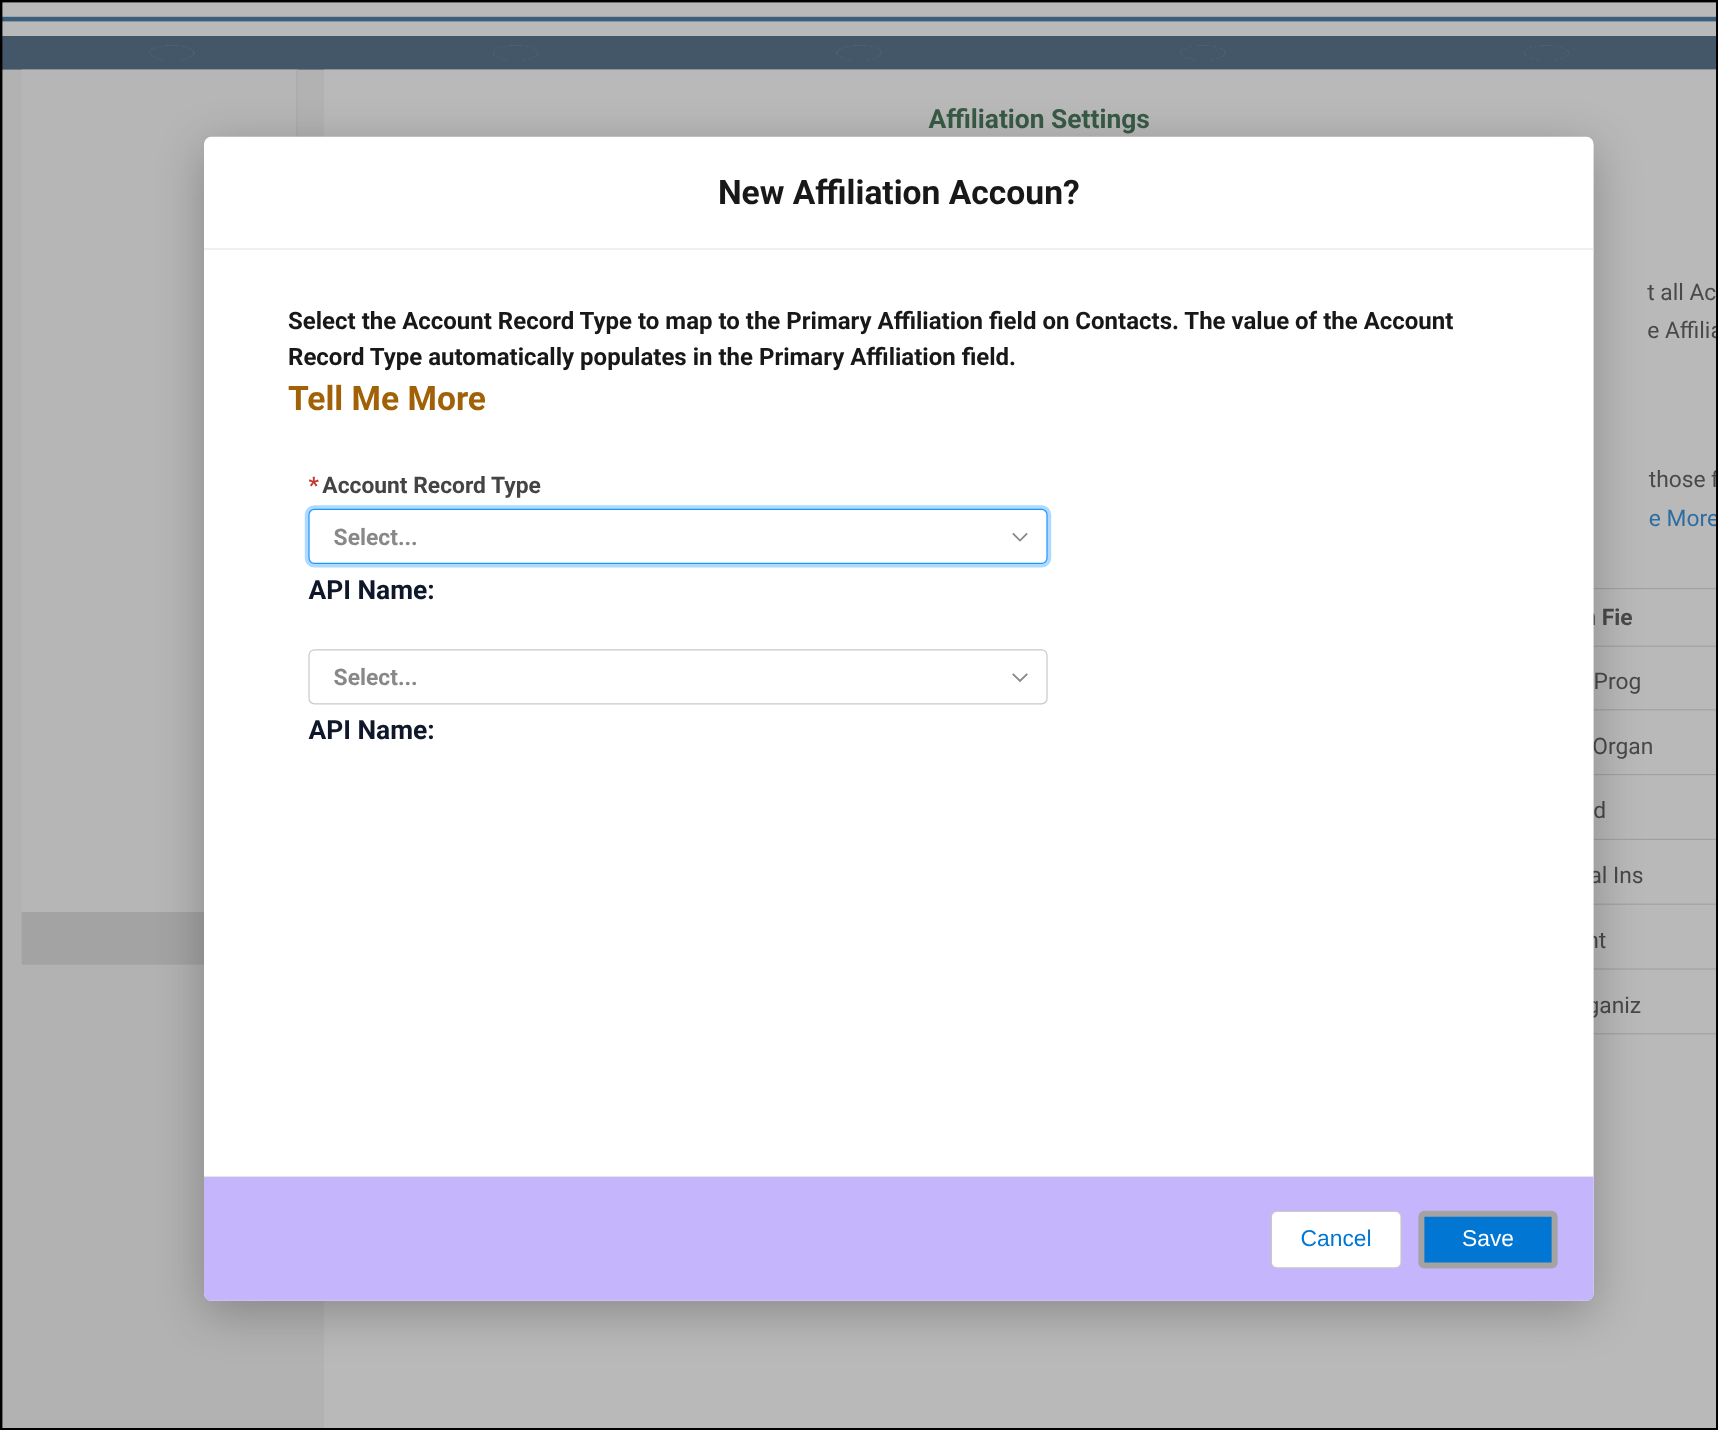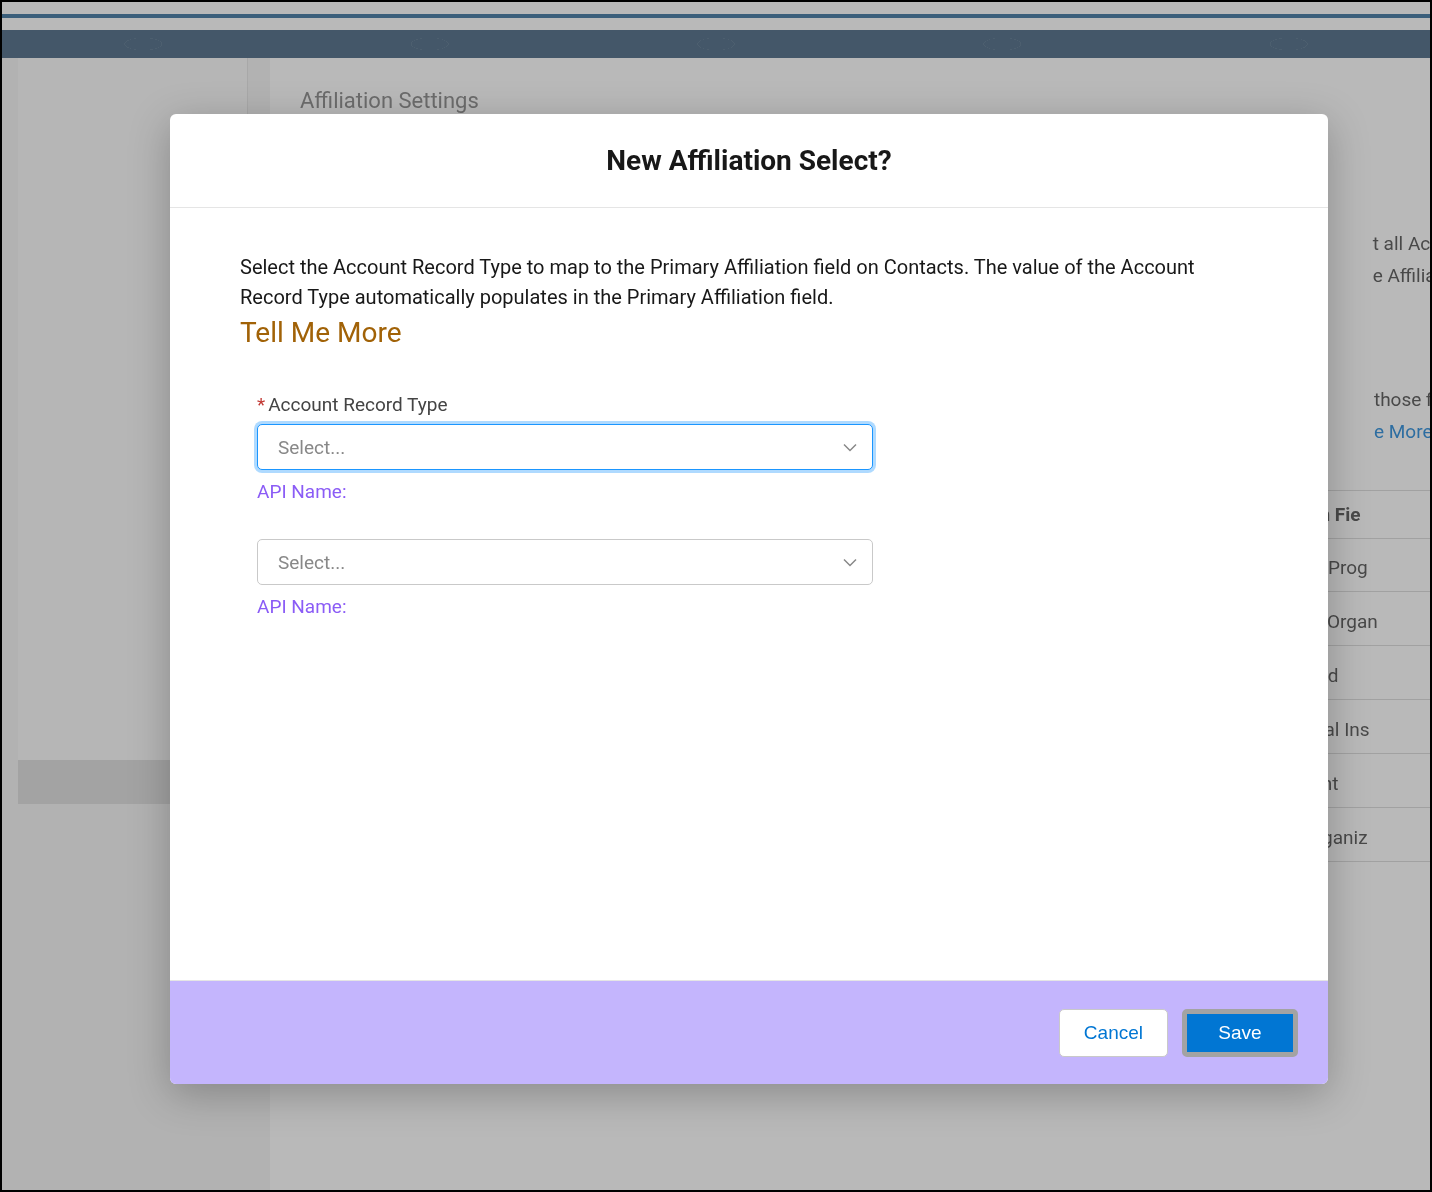--- a/index.html
+++ b/index.html
@@ -72,22 +72,23 @@
       left: 270px;
       top: 0;
       right: 0;
       bottom: 0;
       background: #ffffff;
       padding: 30px 0 0 30px;
     }
     
     .content-title {
       font-size: 22px;
-      font-weight: 400;
-      color: #737373;
+      font-weight: 700;
+      color: #14532d;
+      text-align: center;
     }
     
     .bg-text-1 {
       position: absolute;
       right: -40px;
       top: 170px;
       font-size: 19px;
       color: #333;
       line-height: 1.7;
       white-space: nowrap;
@@ -161,20 +162,21 @@
     
     .modal-title {
       font-size: 28px;
       font-weight: 700;
       color: #181818;
     }
     
     .modal-body {
       flex: 1;
       padding: 44px 70px;
+      font-weight: bold;
     }
     
     .instructions {
       font-size: 20px;
       color: #181818;
       line-height: 1.5;
       margin-bottom: 4px;
     }
     
     .tell-more-link {
@@ -231,22 +233,22 @@
     
     .chevron {
       position: absolute;
       right: 16px;
       top: 50%;
       transform: translateY(-50%);
       pointer-events: none;
     }
     
     .api-name {
-      font-size: 19px;
-      color: #8b5cf6;
+      font-size: 22px;
+      color: #0f172a;
       margin-top: 10px;
     }
     
     .modal-footer {
       height: 104px;
       background: #c4b5fd;
       border-top: 1px solid #e5e5e5;
       display: flex;
       align-items: center;
       justify-content: flex-end;
@@ -321,21 +323,21 @@
     <div class="bg-table-row" style="top:648px;">ational Ins</div>
     <div class="bg-table-row" style="top:702px;">rtment</div>
     <div class="bg-table-row" style="top:756px;">ts Organiz</div>
   </div>
 </div>
 
 <div class="overlay"></div>
 
 <div class="modal">
   <div class="modal-header">
-    <div class="modal-title">New Affiliation Select?</div>
+    <div class="modal-title">New Affiliation Accoun?</div>
   </div>
 
   <div class="modal-body">
     <div class="instructions">Select the Account Record Type to map to the Primary Affiliation field on Contacts. The value of the Account Record Type automatically populates in the Primary Affiliation field.</div>
     <a href="#" class="tell-more-link">Tell Me More</a>
     
     <div class="form-group">
       <label class="form-label">
         <span class="required-mark">*</span><span>Account Record Type</span>
       </label>

